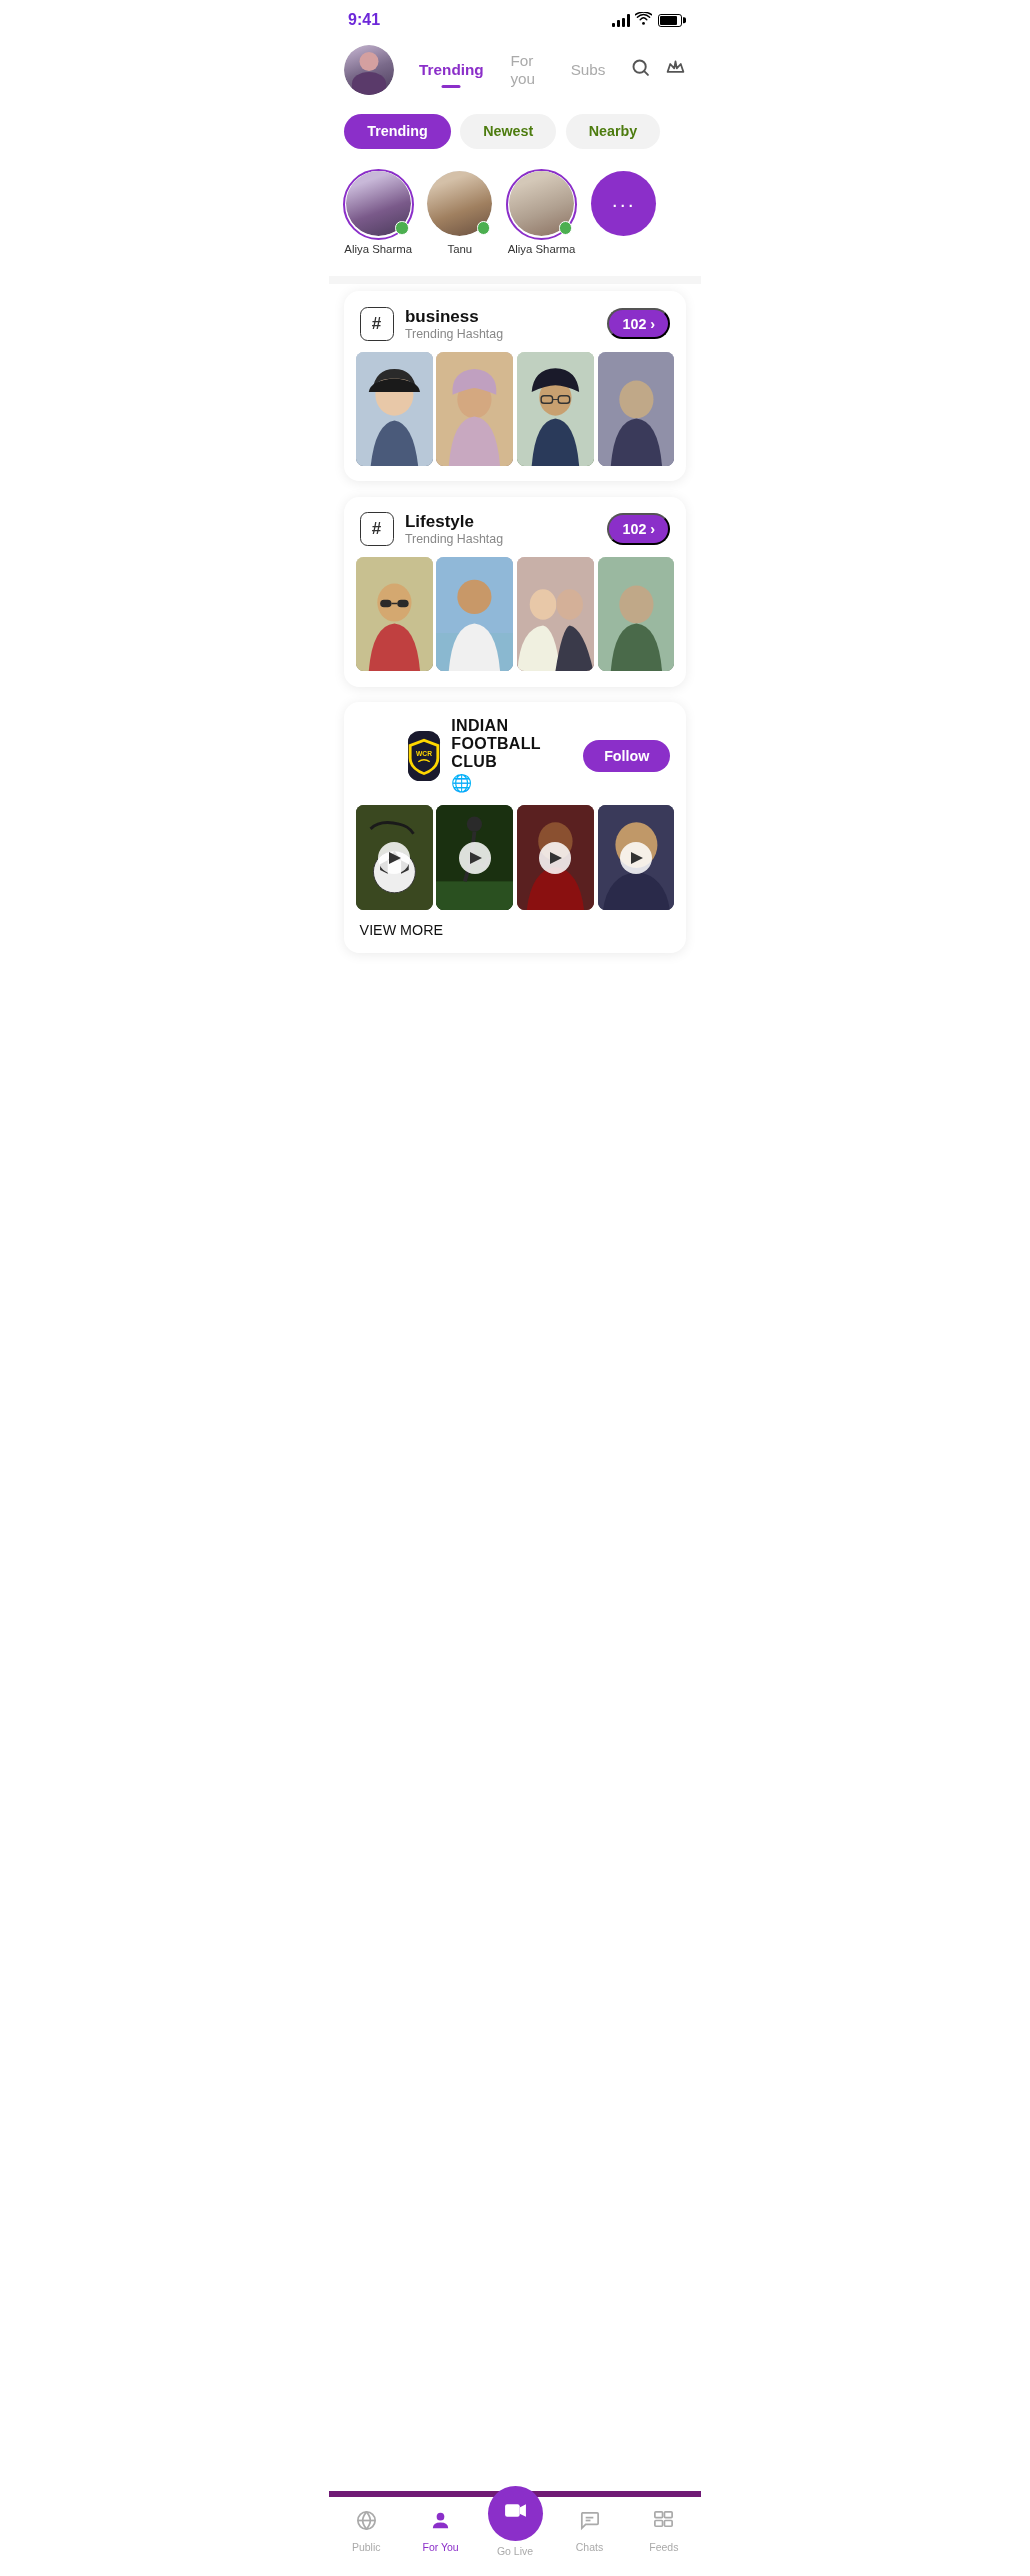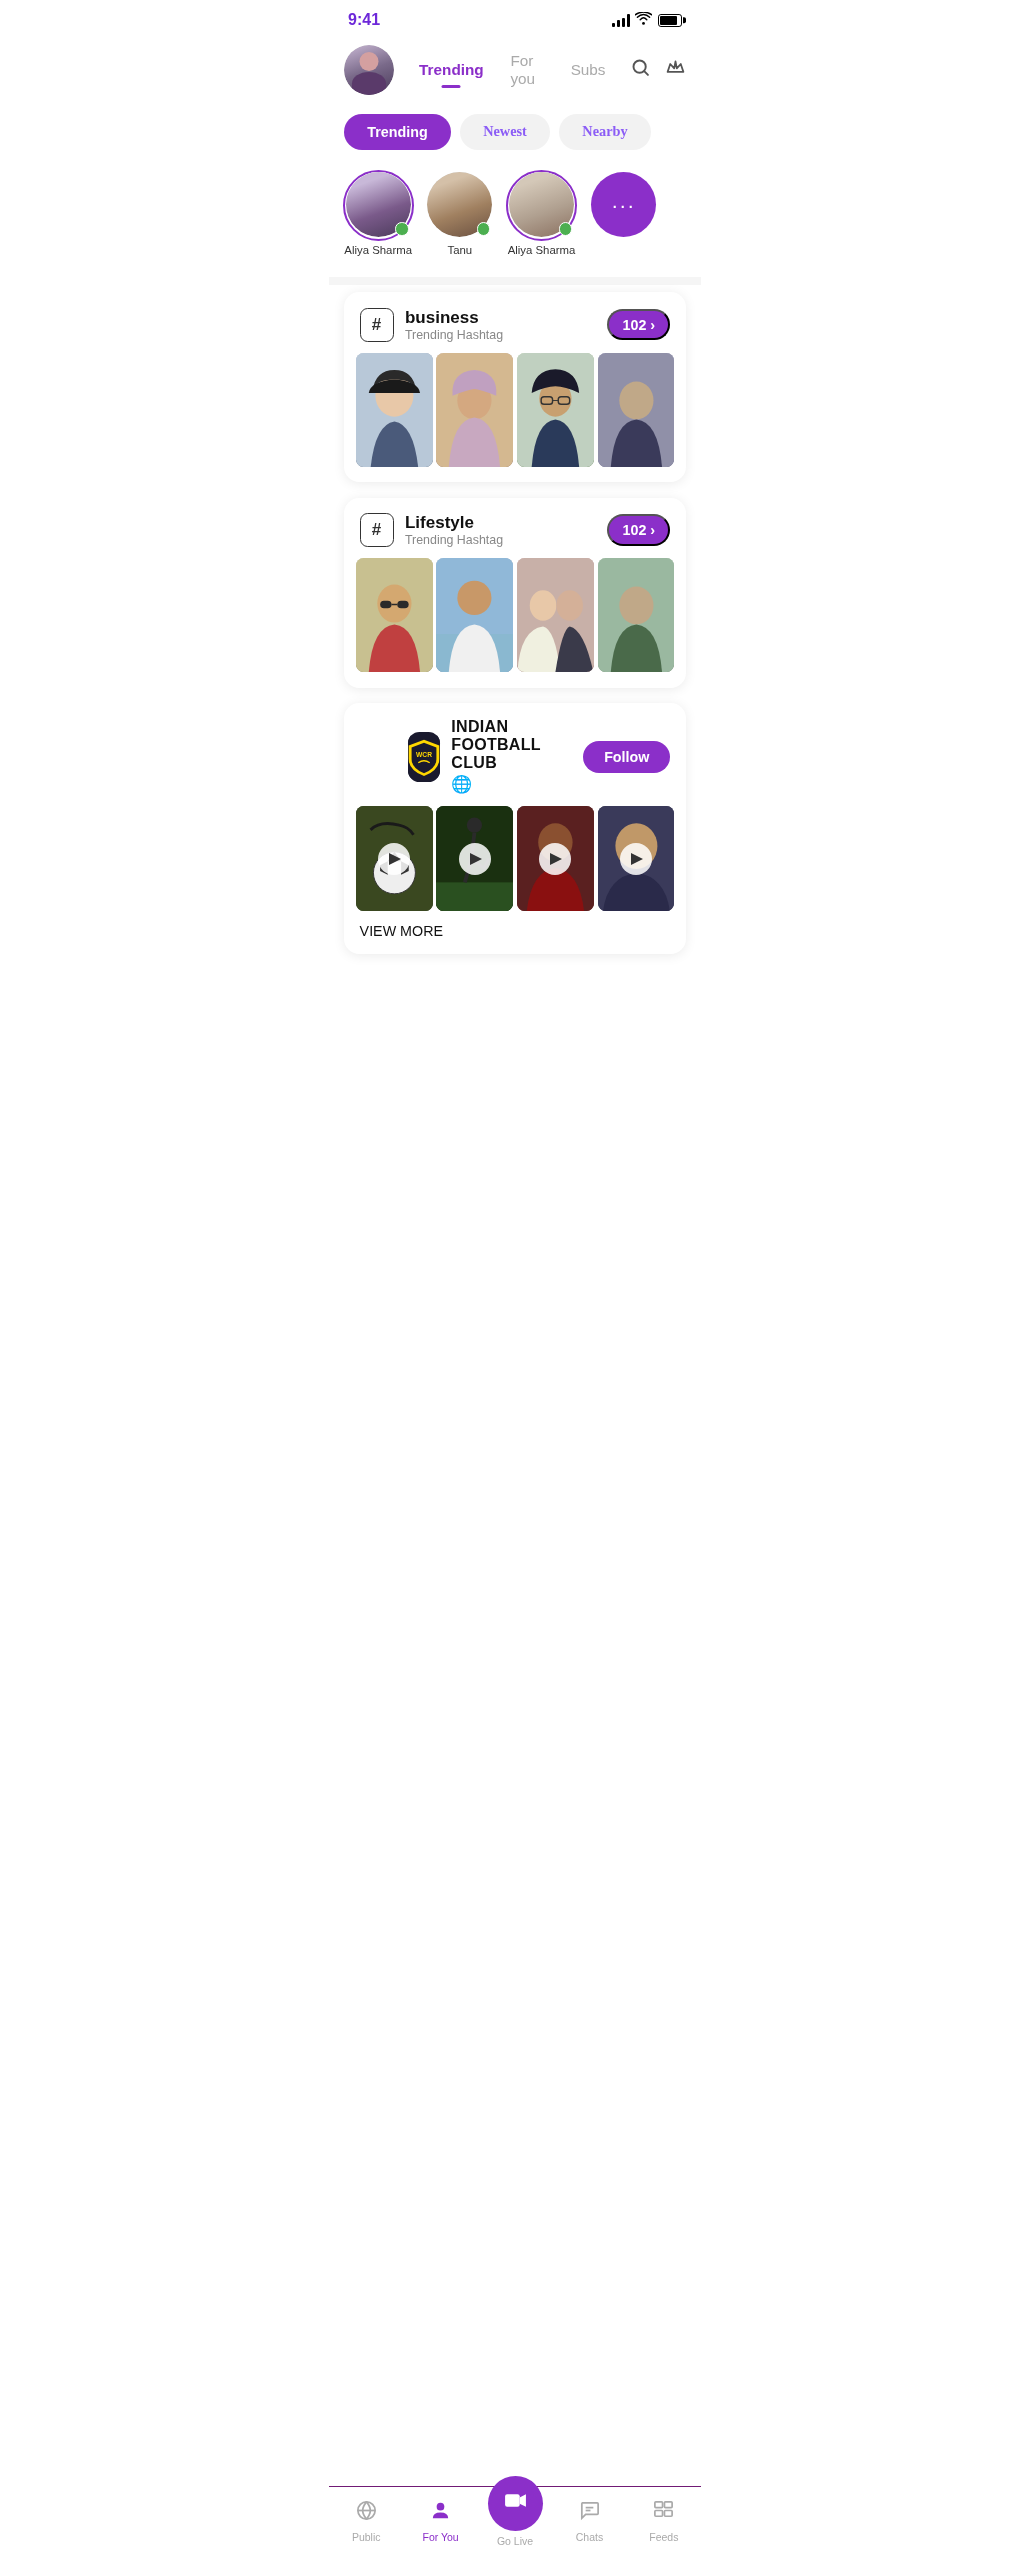--- a/index.html
+++ b/index.html
@@ -176,22 +176,21 @@
       cursor: pointer;
       white-space: nowrap;
       border: none;
     }
     .filter-pill.active {
       background: #8B2FC9;
       color: #fff;
     }
     .filter-pill.inactive {
       background: #f2f2f2;
-      color: #8b5cf6;
-      font-family: Liberation Serif, serif;
+      color: #4d7c0f;
     }
 
     
     .stories-row {
       display: flex;
       gap: 15.3px;
       padding: 7.6px 15.3px 15.3px;
       overflow-x: auto;
       align-items: flex-start;
     }
@@ -438,26 +437,26 @@
       padding: 11.4px 15.3px 0;
       font-size: 14.3px;
       font-weight: 400;
       color: #111;
       cursor: pointer;
     }
 
     
     .bottom-nav {
       position: fixed;
-      bottom: 14px;
+      bottom: 4px;
       left: 50%;
       transform: translateX(-50%);
       width: 372px;
       background: #fff;
-      border-top: 1px solid #701a75;
+      border-top: 6px solid #701a75;
       display: flex;
       align-items: center;
       justify-content: space-around;
       padding: 7.6px 0 15.3px;
     }
     .bottom-nav-item {
       display: flex;
       flex-direction: column;
       align-items: center;
       gap: 3.8px;

